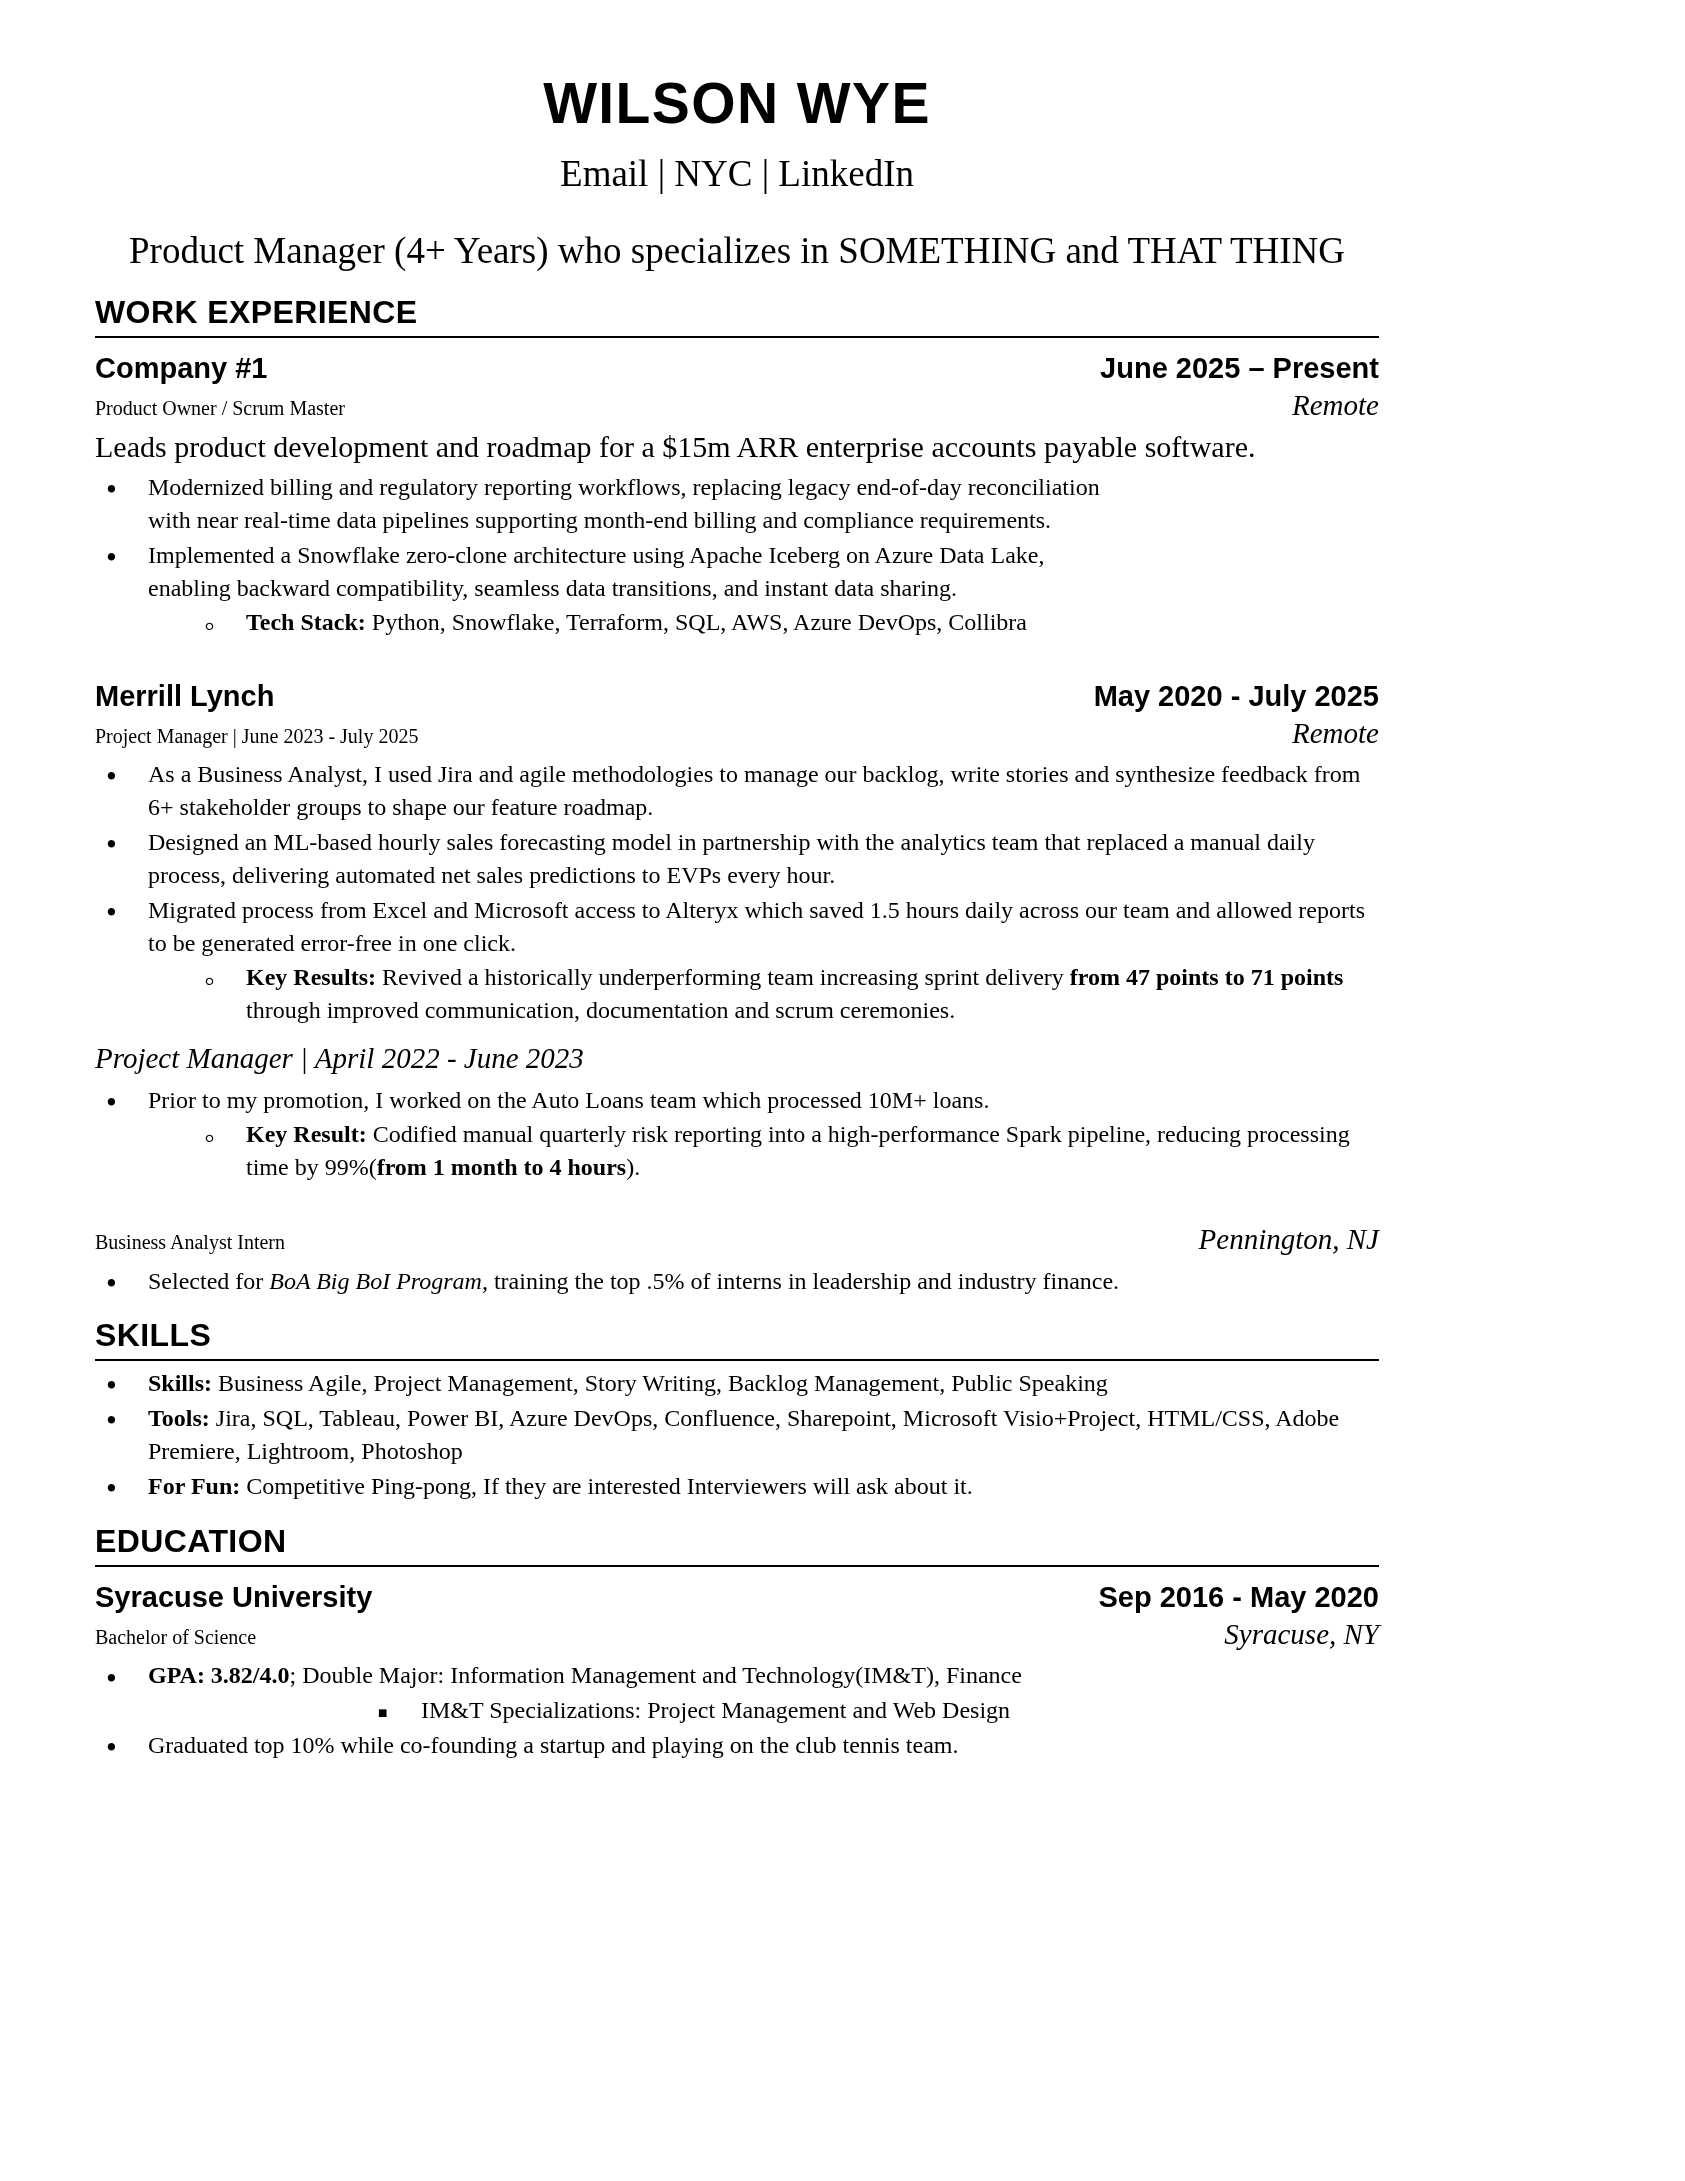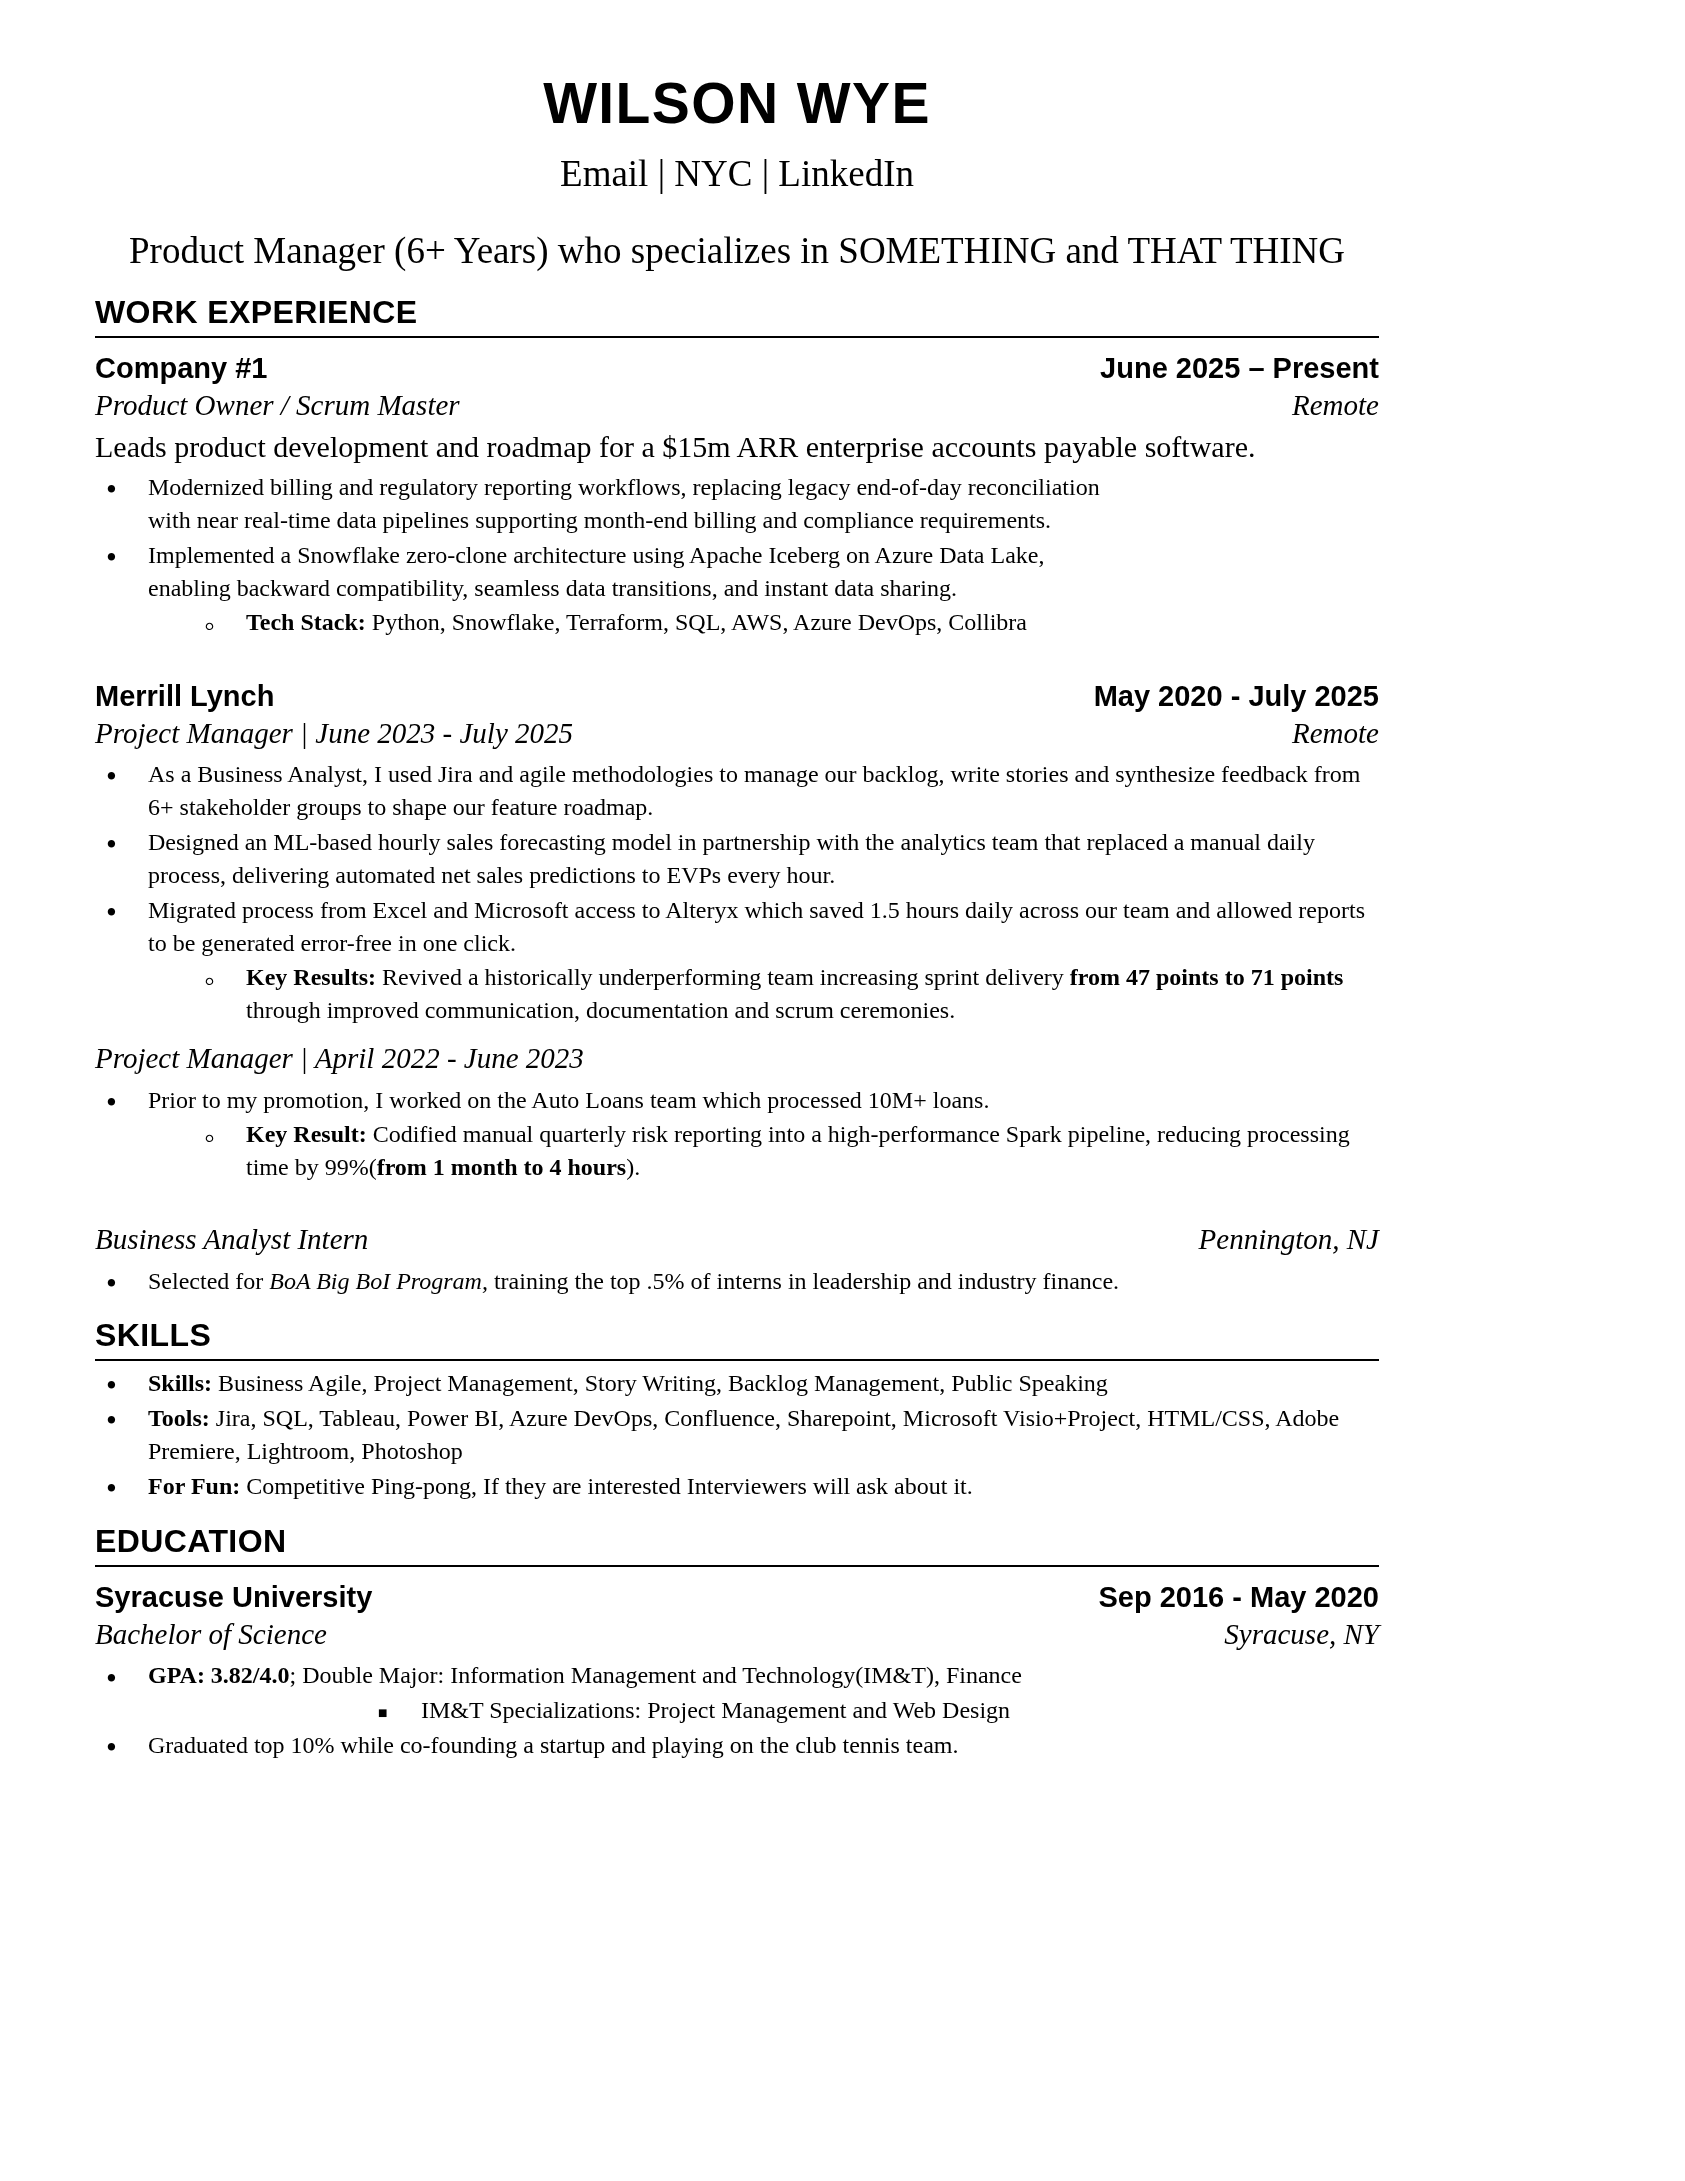--- a/index.html
+++ b/index.html
@@ -78,22 +78,21 @@
   }
   .period {
     font-family: "Liberation Sans", "DejaVu Sans", sans-serif;
     font-weight: bold;
     font-size: 29px;
     line-height: 1.32;
     text-align: right;
     white-space: nowrap;
   }
   .role {
-    font-style: italic;
-    font-size: 29px;
+    font-size: 20px;
     line-height: 1.3;
   }
   .place {
     font-style: italic;
     font-size: 29px;
     line-height: 1.3;
     text-align: left;
     white-space: nowrap;
   }
   .summary {
@@ -155,21 +154,21 @@
   .gap-md { height: 27px; }
 </style>
 </head>
 <body>
 
 <div class="page">
 
   <div>
     <h1 class="name">WILSON WYE</h1>
     <div class="contact">Email | NYC | LinkedIn</div>
-    <div class="tagline">Product Manager (6+ Years) who specializes in SOMETHING and THAT THING</div>
+    <div class="tagline">Product Manager (4+ Years) who specializes in SOMETHING and THAT THING</div>
   </div>
 
   <div class="section">
     <div class="section-title">WORK EXPERIENCE</div>
     <hr class="rule">
 
     <div class="entry">
       <div class="entry-row">
         <div class="org">Company #1</div>
         <div class="period">June 2025 – Present</div>

